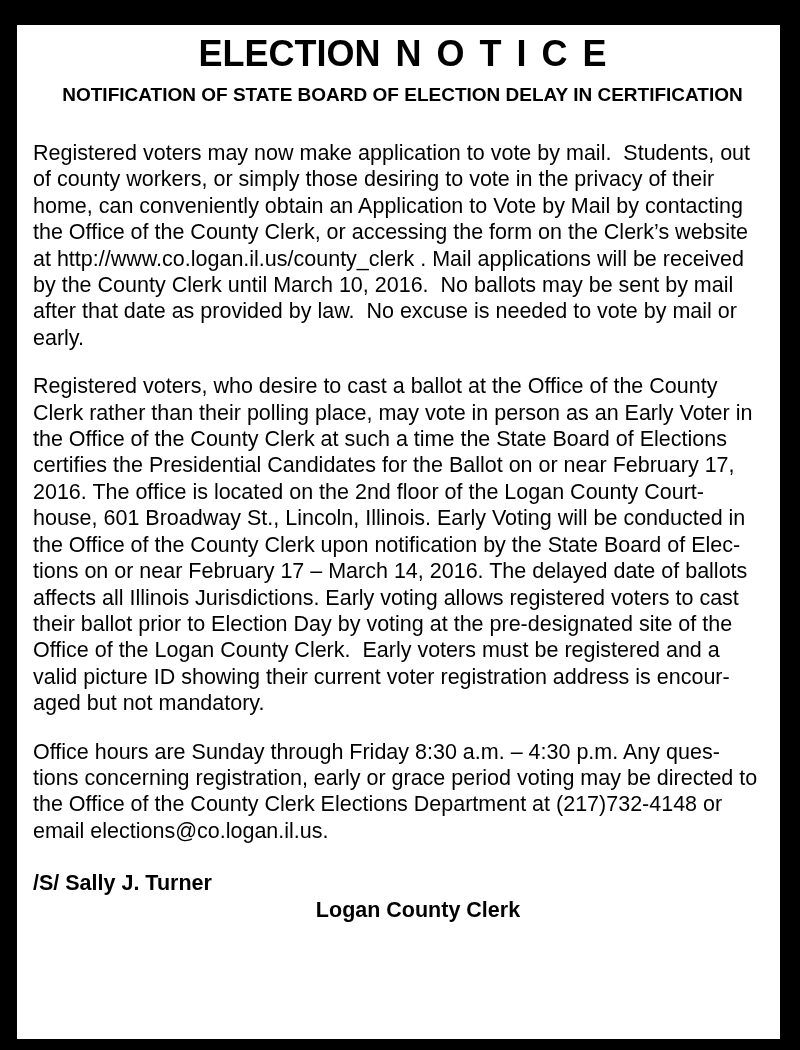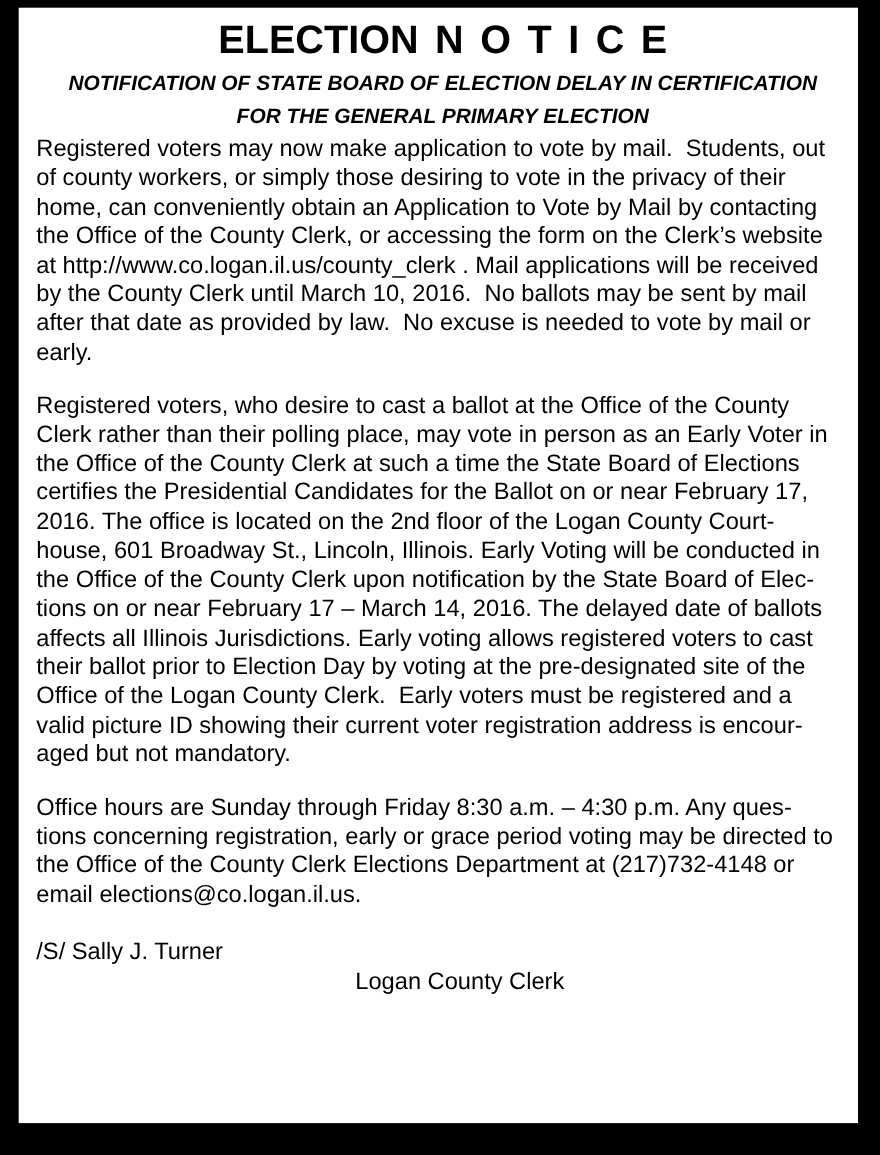--- a/index.html
+++ b/index.html
@@ -11,21 +11,21 @@
     width: 800px;
     height: 1050px;
     position: relative;
     overflow: hidden;
     font-family: "Liberation Sans", "DejaVu Sans", sans-serif;
     color: #000000;
   }
   .page {
     position: absolute;
     left: 17px;
-    top: 7px;
+    top: 25px;
     width: 763px;
     height: 1014px;
     background: #ffffff;
     box-sizing: border-box;
     padding: 6px 8px 0 16px;
   }
   .title {
     text-align: center;
     font-weight: bold;
     font-size: 36px;
@@ -37,51 +37,50 @@
   }
   .subtitles {
     margin-top: 7px;
   }
   .subtitle {
     text-align: center;
     font-weight: bold;
     font-size: 19px;
     line-height: 30px;
     white-space: nowrap;
-    font-style: italic;
   }
   .body-text {
+    margin-top: 30px;
   }
   .paragraph {
     font-size: 21.5px;
     line-height: 26.4px;
     white-space: pre-wrap;
     margin: 0 0 22px 0;
   }
   .signature {
     margin-top: 26px;
-    font-weight: normal;
+    font-weight: bold;
     font-size: 21.5px;
     line-height: 26.4px;
   }
   .signature .indent {
     padding-left: 31px;
     text-align: center;
   }
 </style>
 </head>
 <body>
 
 <div class="page">
 
   <div class="title">ELECTION N O T I C E</div>
 
   <div class="subtitles">
     <div class="subtitle">NOTIFICATION OF STATE BOARD OF ELECTION DELAY IN CERTIFICATION</div>
-    <div class="subtitle">FOR THE GENERAL PRIMARY ELECTION</div>
   </div>
 
   <div class="body-text">
     <div class="paragraph">Registered voters may now make application to vote by mail.  Students, out
 of county workers, or simply those desiring to vote in the privacy of their
 home, can conveniently obtain an Application to Vote by Mail by contacting
 the Office of the County Clerk, or accessing the form on the Clerk’s website
 at http://www.co.logan.il.us/county_clerk . Mail applications will be received
 by the County Clerk until March 10, 2016.  No ballots may be sent by mail
 after that date as provided by law.  No excuse is needed to vote by mail or

